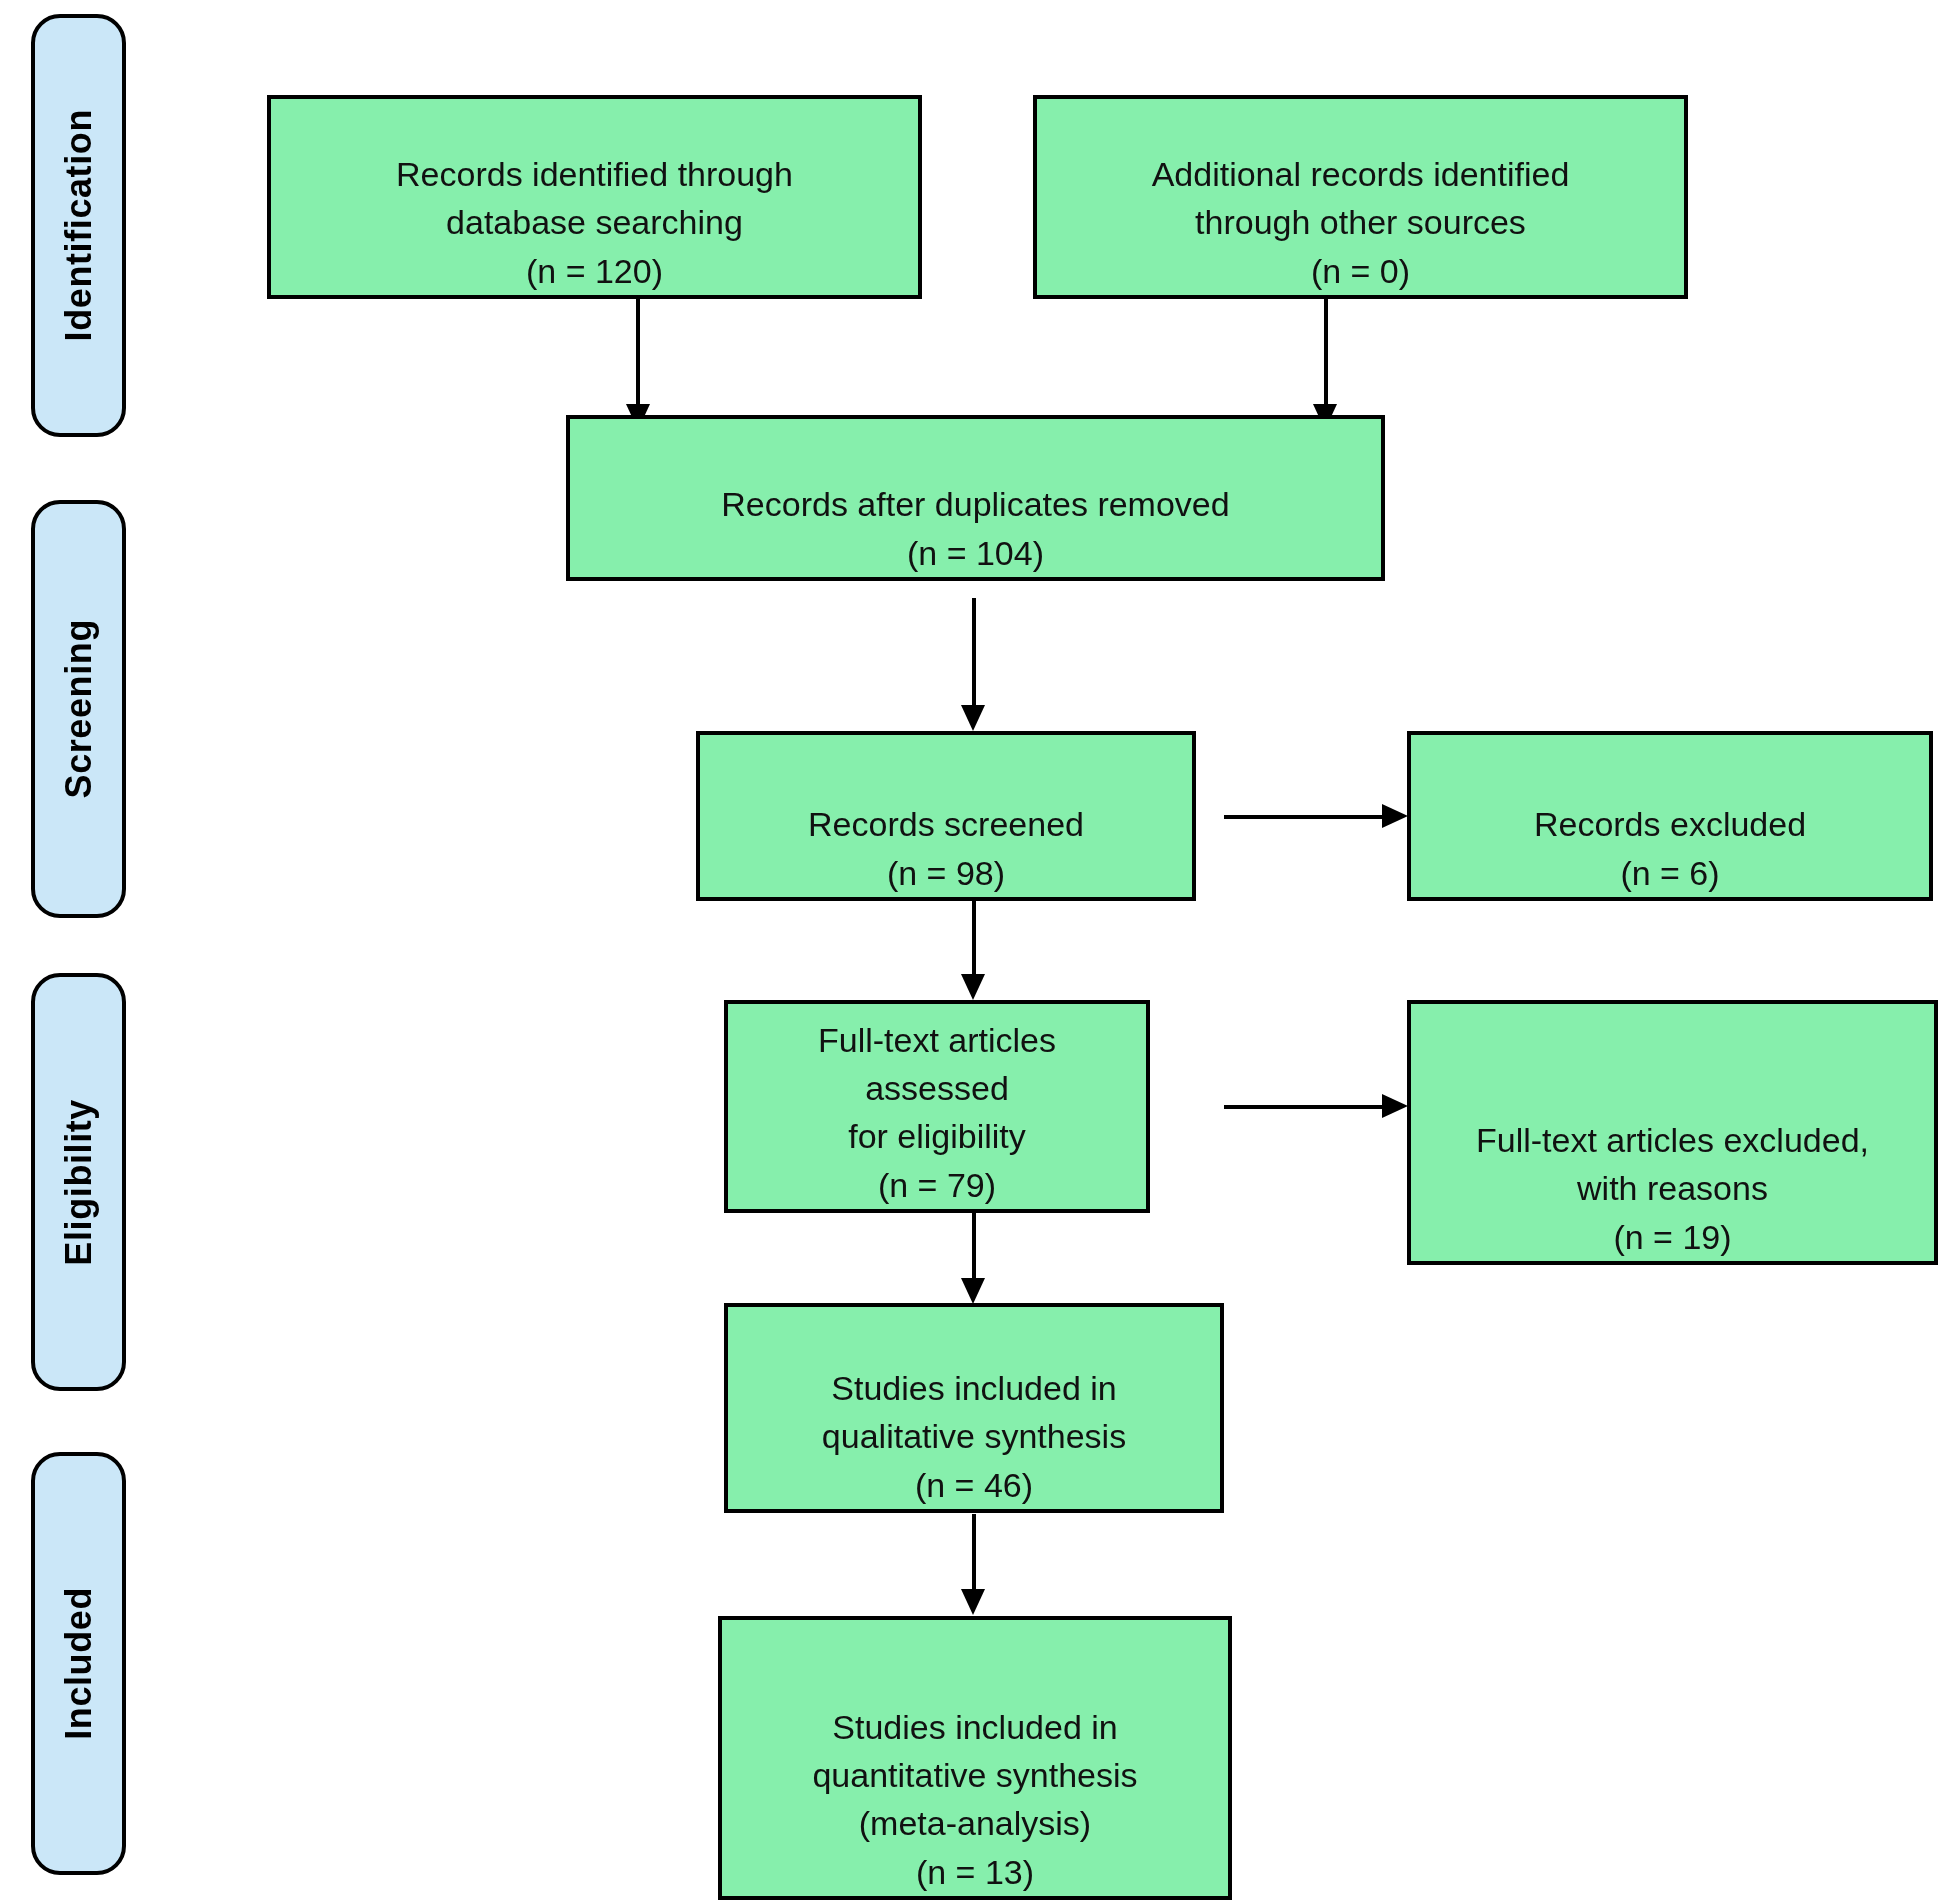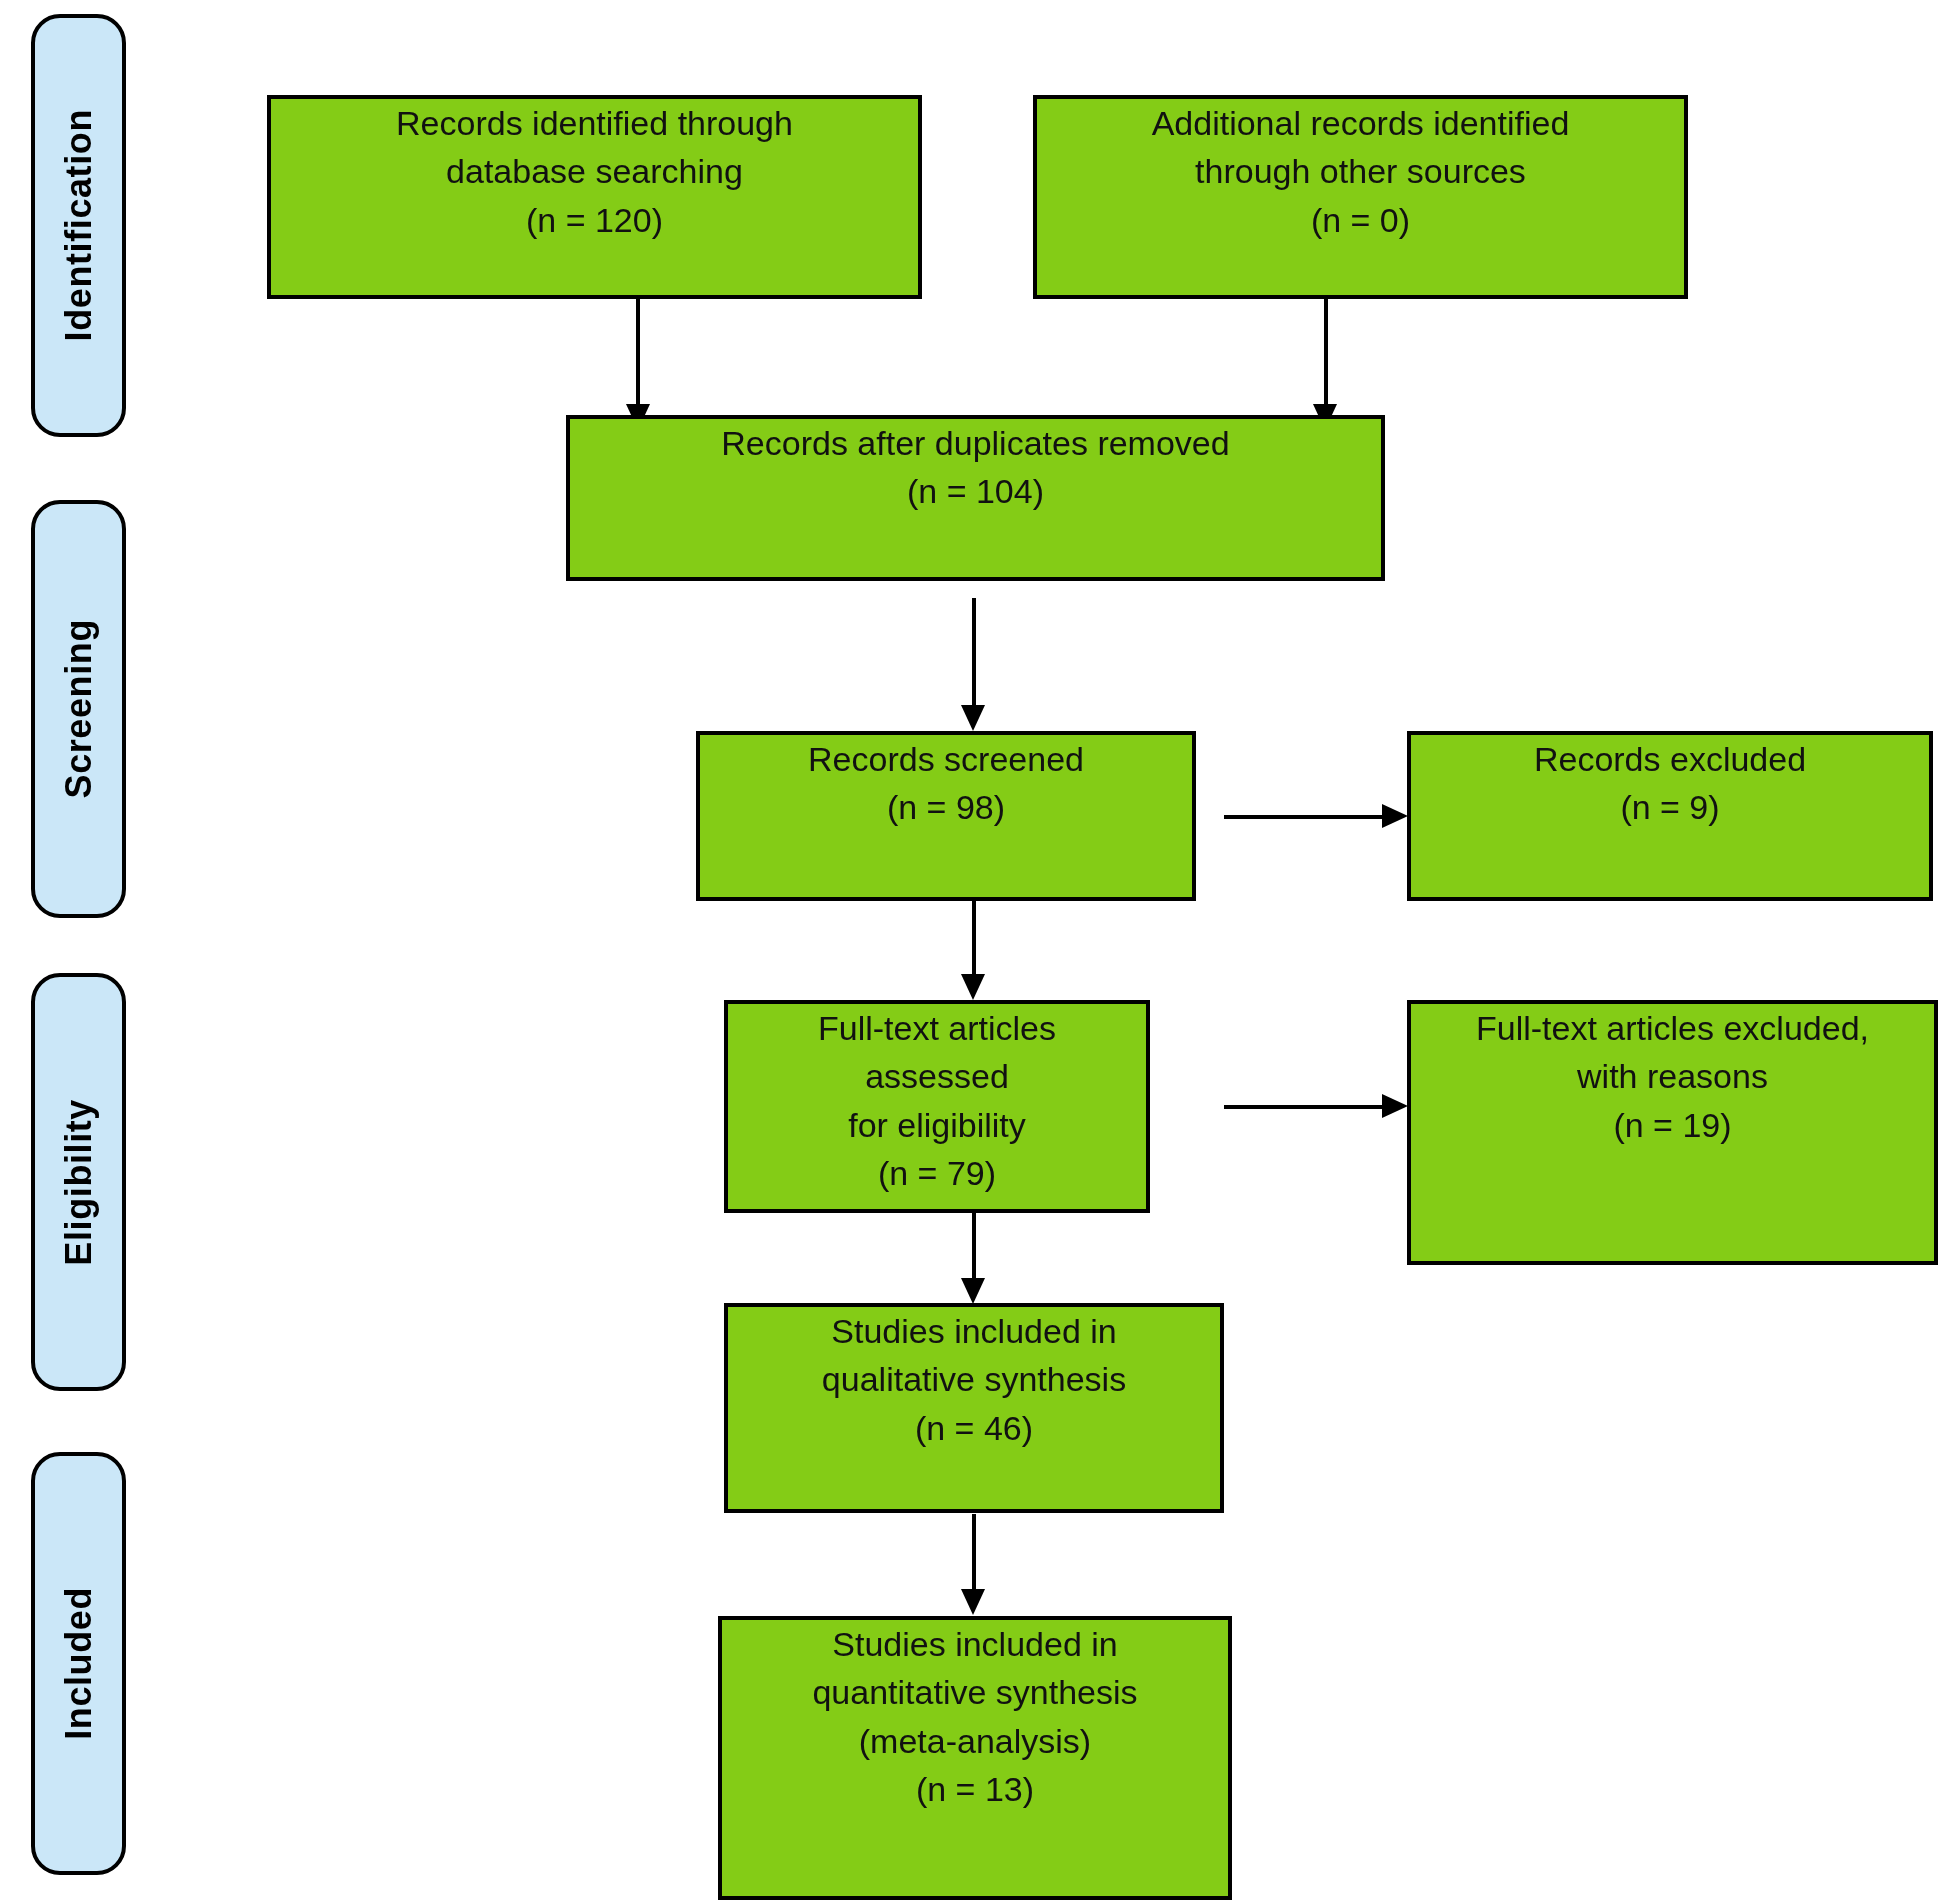--- a/index.html
+++ b/index.html
@@ -35,24 +35,24 @@
     letter-spacing: 0.6px;
     color: #000000;
     white-space: nowrap;
     line-height: 1;
   }
 
   
   .flow-box {
     position: absolute;
     box-sizing: border-box;
-    background: #84cc16;
+    background: #86efac;
     border: 4.4px solid #000000;
     display: flex;
-    align-items: flex-start;
+    align-items: flex-end;
     justify-content: center;
     text-align: center;
   }
   .flow-box .box-text {
     font-size: 34px;
     line-height: 1.42;
     color: #111111;
     white-space: pre-line;
     padding: 0 15px;
   }
@@ -132,21 +132,21 @@
   <div class="v-line" style="left:972px; top:598px; width:3.8px; height:110px;"></div>
   <div class="arrow-down" style="left:961px; top:705px;"></div>
 
   <div class="flow-box" style="left:696px; top:731px; width:500px; height:170px;">
     <span class="box-text">Records screened
 (n = 98)</span>
   </div>
 
   <div class="flow-box" style="left:1407px; top:731px; width:526px; height:170px;">
     <span class="box-text">Records excluded
-(n = 9)</span>
+(n = 6)</span>
   </div>
 
   <div class="h-line" style="left:1224px; top:815px; width:160px; height:3.8px;"></div>
   <div class="arrow-right" style="left:1382px; top:804px;"></div>
 
   <div class="v-line" style="left:972px; top:901px; width:3.8px; height:75px;"></div>
   <div class="arrow-down" style="left:961px; top:974px;"></div>
 
   <div class="flow-box" style="left:724px; top:1000px; width:426px; height:213px;">
     <span class="box-text">Full-text articles assessed

